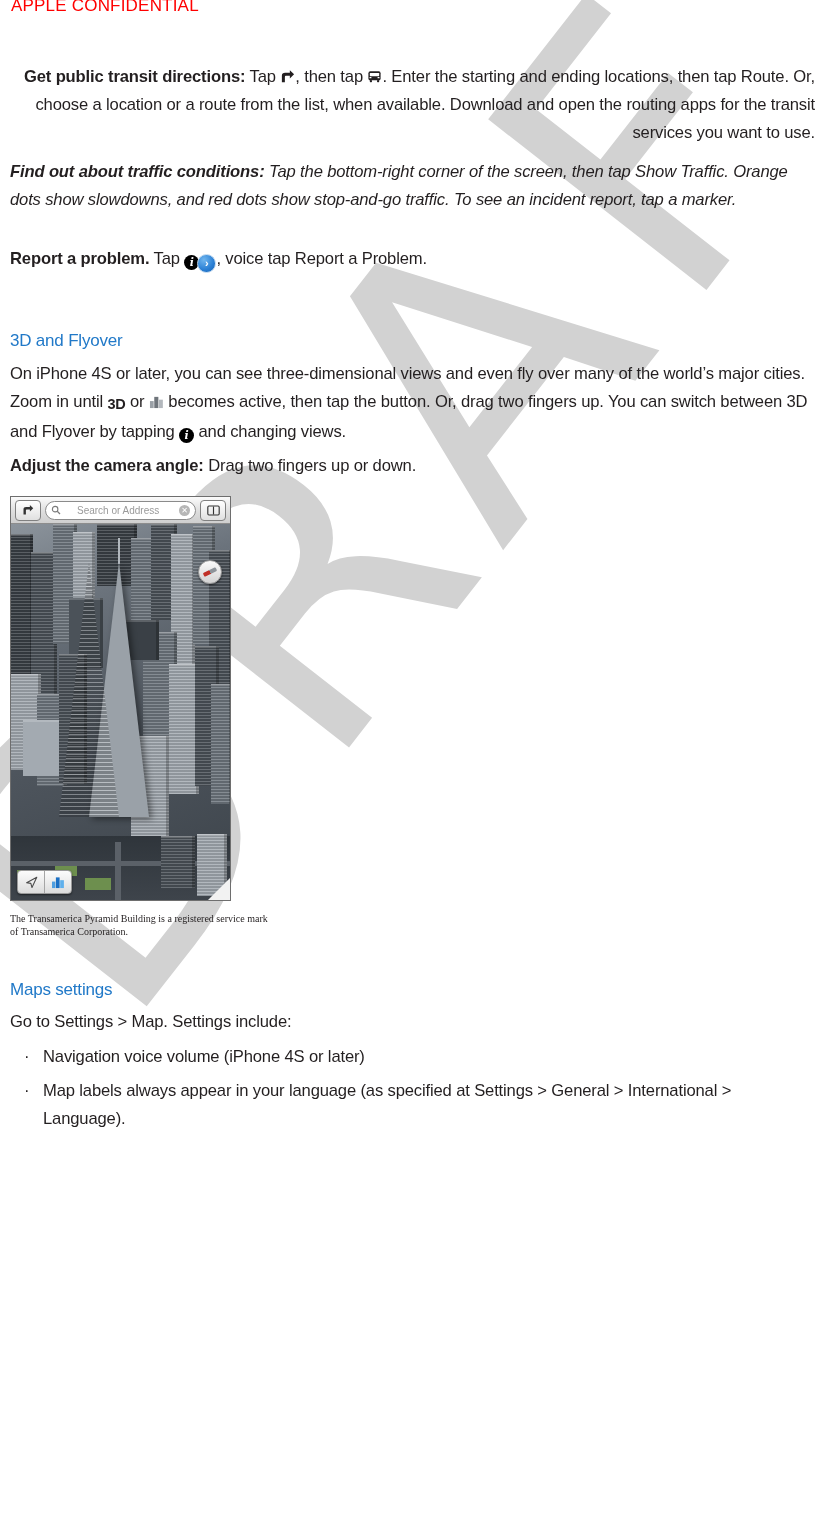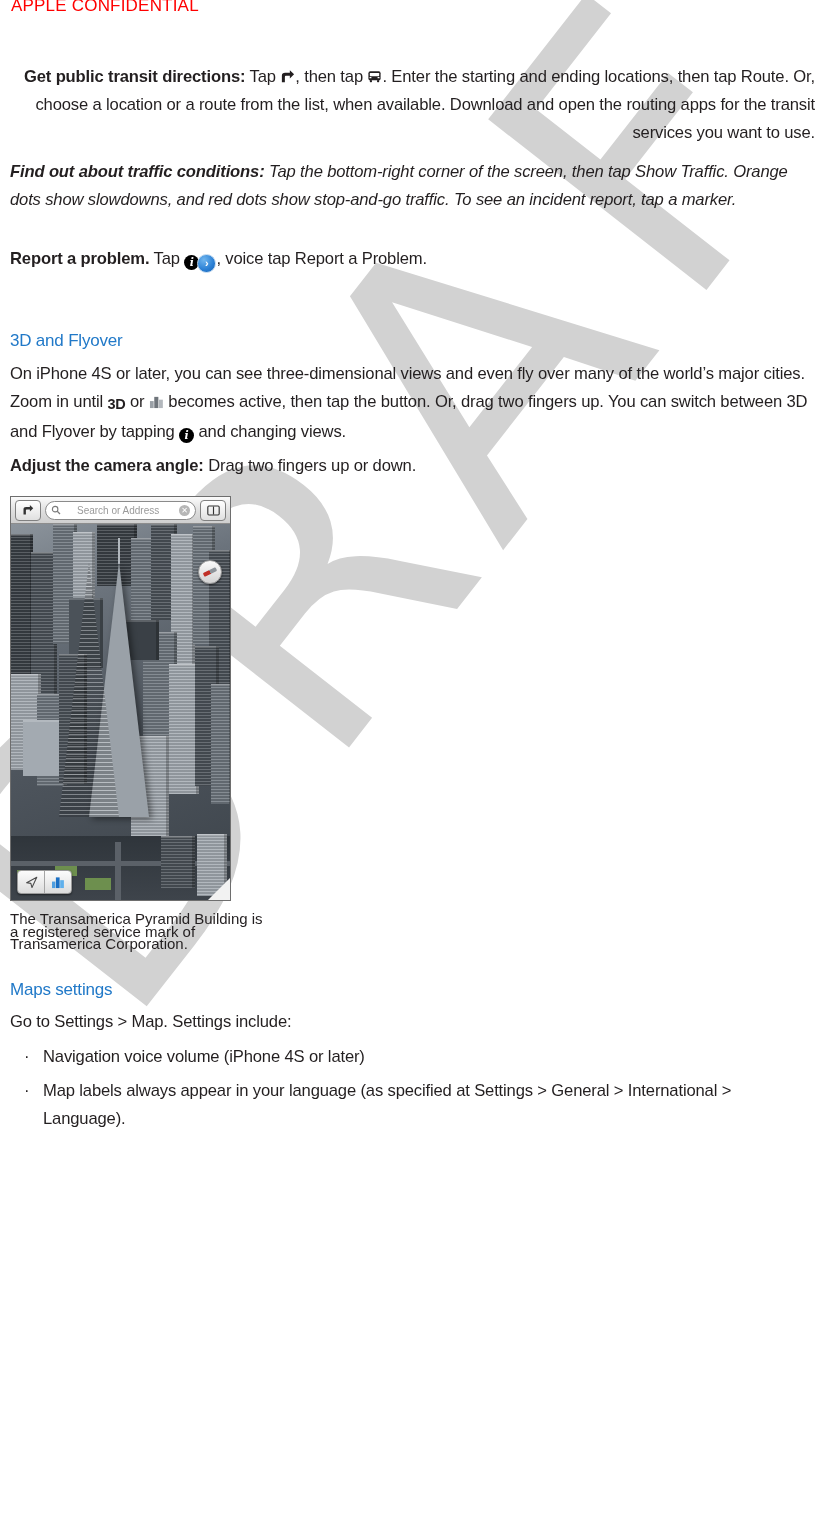--- a/index.html
+++ b/index.html
@@ -297,22 +297,22 @@
     border-left: 22px solid transparent;
     border-bottom: 22px solid #f2f2f2;
     z-index: 5;
   }
 
   .caption {
     position: absolute;
     left: 10px;
     top: 913px;
     width: 260px;
-    font-family: Liberation Sans, sans-serif;
-    font-size: 15px;
+    font-family: Liberation Serif, serif;
+    font-size: 10px;
     line-height: 12.6px;
     color: #231f20;
     z-index: 3;
   }
 
   
   .bullet {
     position: absolute;
     left: 10px;
     width: 805px;

